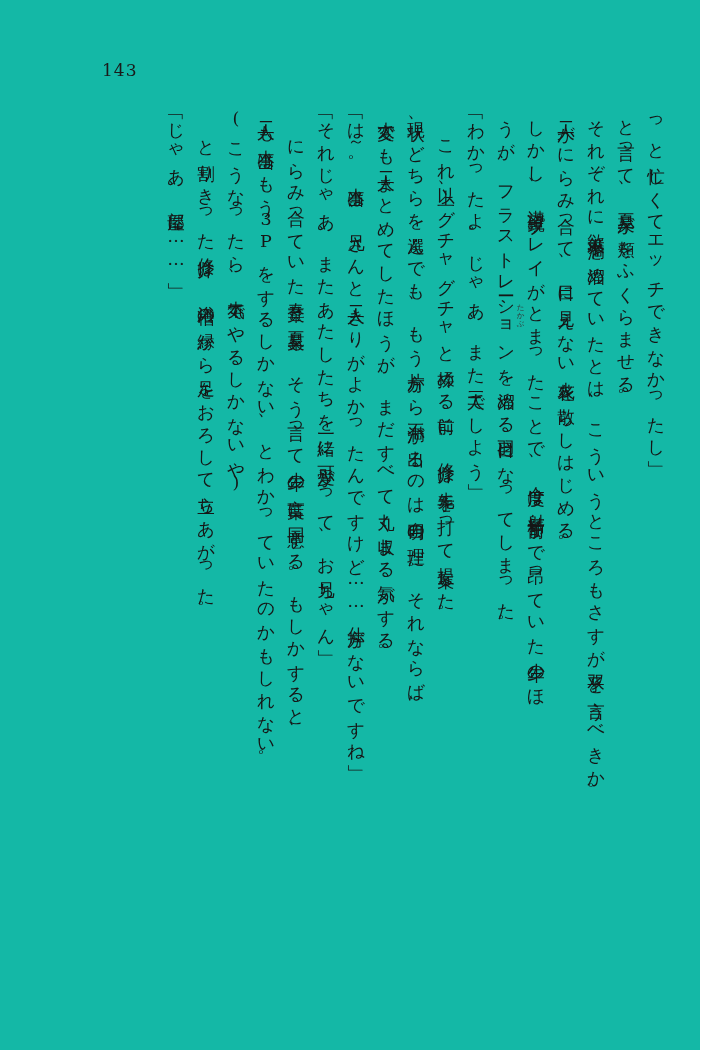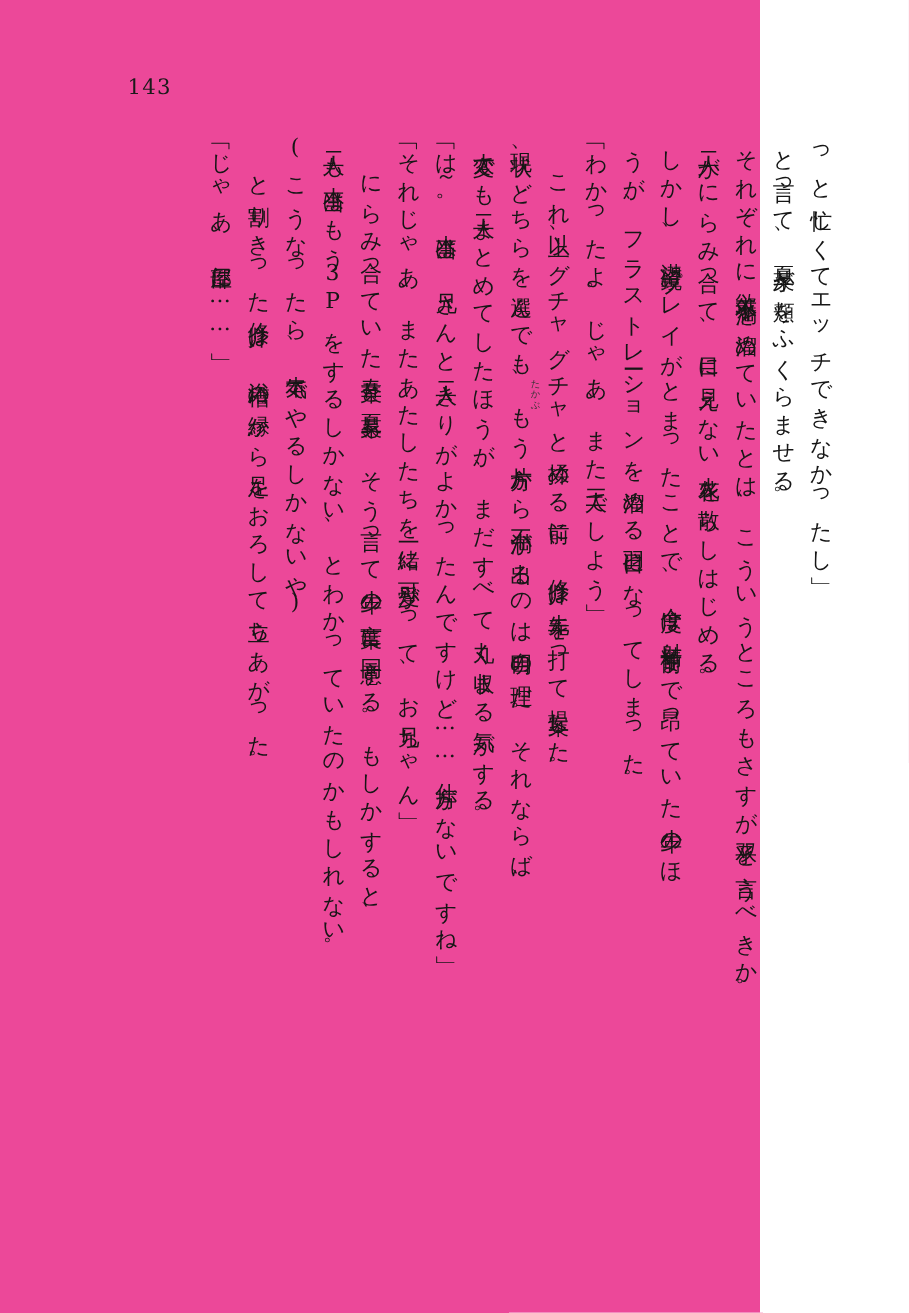--- a/index.html
+++ b/index.html
@@ -10,23 +10,23 @@
   body {
     width: 727px;
     height: 1050px;
     overflow: hidden;
     font-family: "DejaVu Serif", "Liberation Serif", serif;
     color: #1a1a1a;
   }
 
   #page {
     position: relative;
-    width: 608px;
+    width: 700px;
     height: 1050px;
-    background: #ec4899;
+    background: #14b8a6;
     box-sizing: border-box;
   }
 
   
   #page-number {
     position: absolute;
     left: 102px;
     top: 60px;
     font-family: "DejaVu Serif", "Liberation Serif", serif;
     font-size: 17px;

